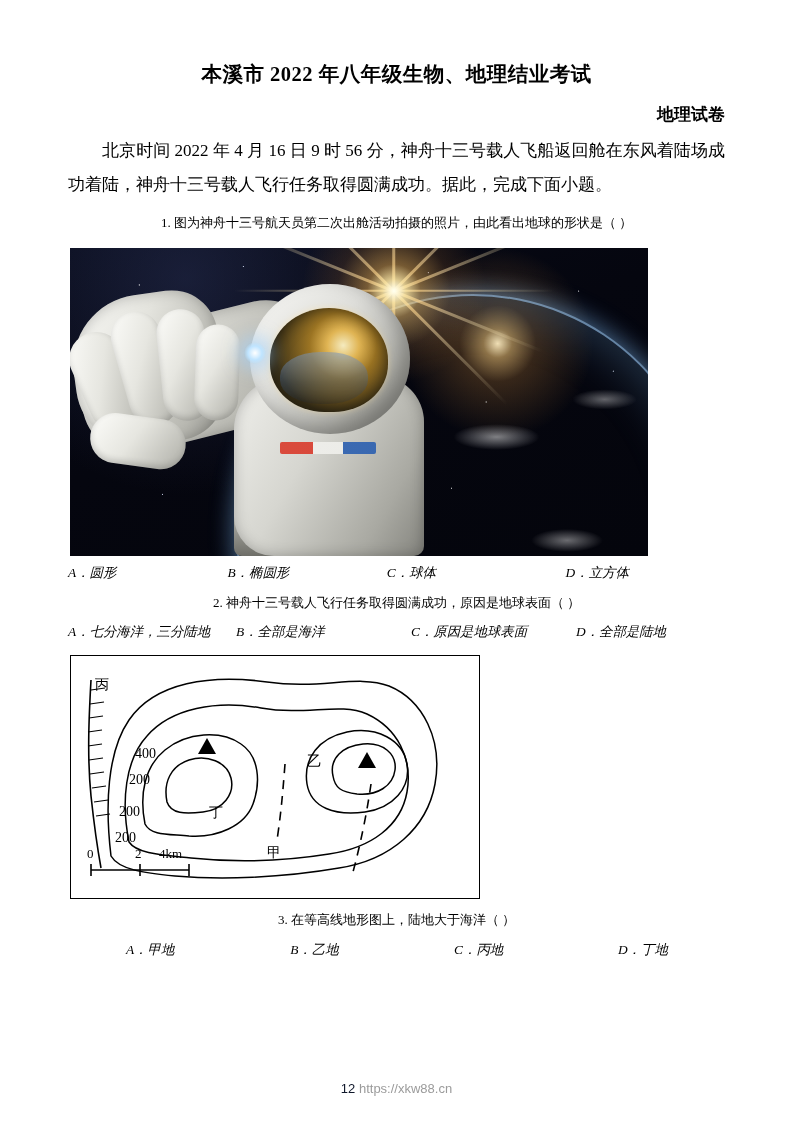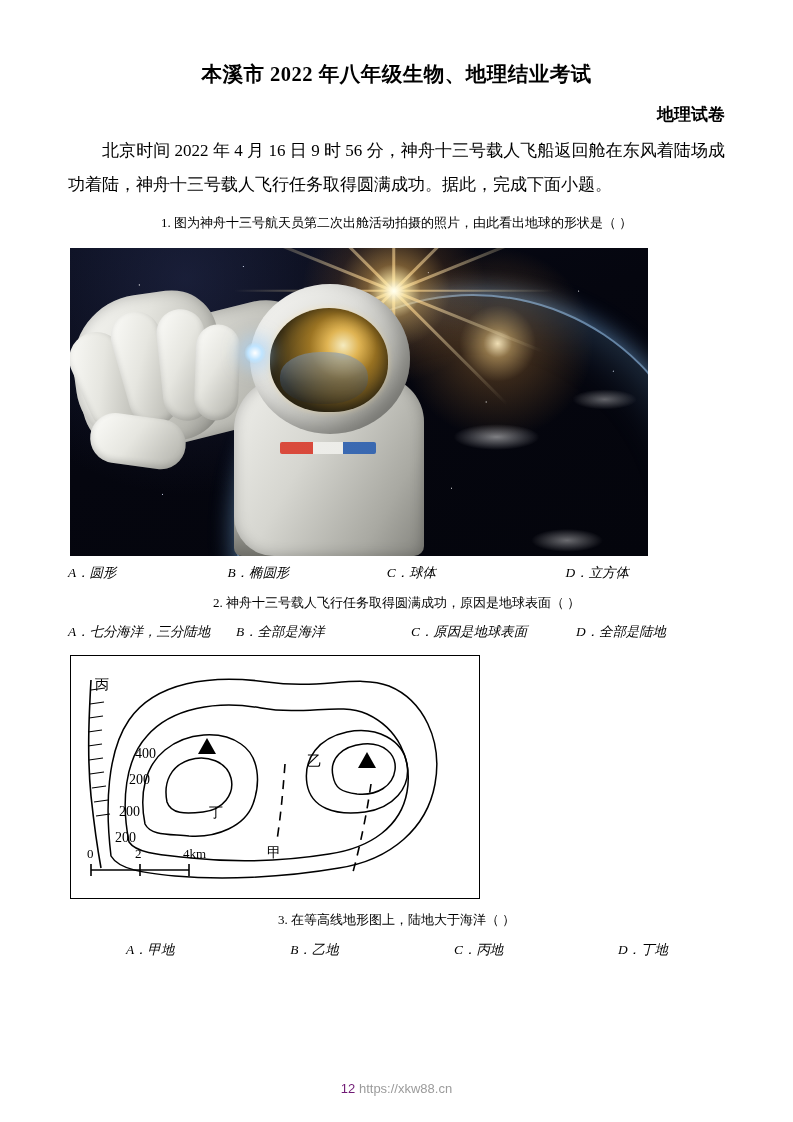--- a/index.html
+++ b/index.html
@@ -260,21 +260,21 @@
 
   .footer {
     position: absolute;
     left: 0; right: 0;
     bottom: 26px;
     text-align: center;
     font-size: 13px;
     color: #9b9b9b;
     font-family: "Liberation Sans", sans-serif;
   }
-  .footer .pg { color: #701a75; }
+  .footer .pg { color: #0f172a; }
 </style>
 </head>
 <body>
 
 <div class="page">
 
   <h1 class="title-main">本溪市 2022 年八年级生物、地理结业考试</h1>
   <h2 class="title-sub">地理试卷</h2>
 
 
@@ -397,21 +397,21 @@
     <div style="position:absolute;left:138px;top:148px;font-size:14px;">丁</div>
     <div style="position:absolute;left:196px;top:188px;font-size:14px;">甲</div>
 
     <div style="position:absolute;left:64px;top:90px;font-size:14px;">400</div>
     <div style="position:absolute;left:58px;top:116px;font-size:14px;">200</div>
     <div style="position:absolute;left:48px;top:148px;font-size:14px;">200</div>
     <div style="position:absolute;left:44px;top:174px;font-size:14px;">200</div>
 
     <div style="position:absolute;left:16px;top:190px;font-size:13px;">0</div>
     <div style="position:absolute;left:64px;top:190px;font-size:13px;">2</div>
-    <div style="position:absolute;left:112px;top:190px;font-size:13px;">4km</div>
+    <div style="position:absolute;left:88px;top:190px;font-size:13px;">4km</div>
   </div>
 
   <div class="q-line">
     <span>3.</span>
     <span>在等高线地形图上，陆地大于海洋（      ）</span>
   </div>
   <div class="opts style-c">
     <span class="opt">A．甲地</span>
     <span class="opt">B．乙地</span>
     <span class="opt">C．丙地</span>

